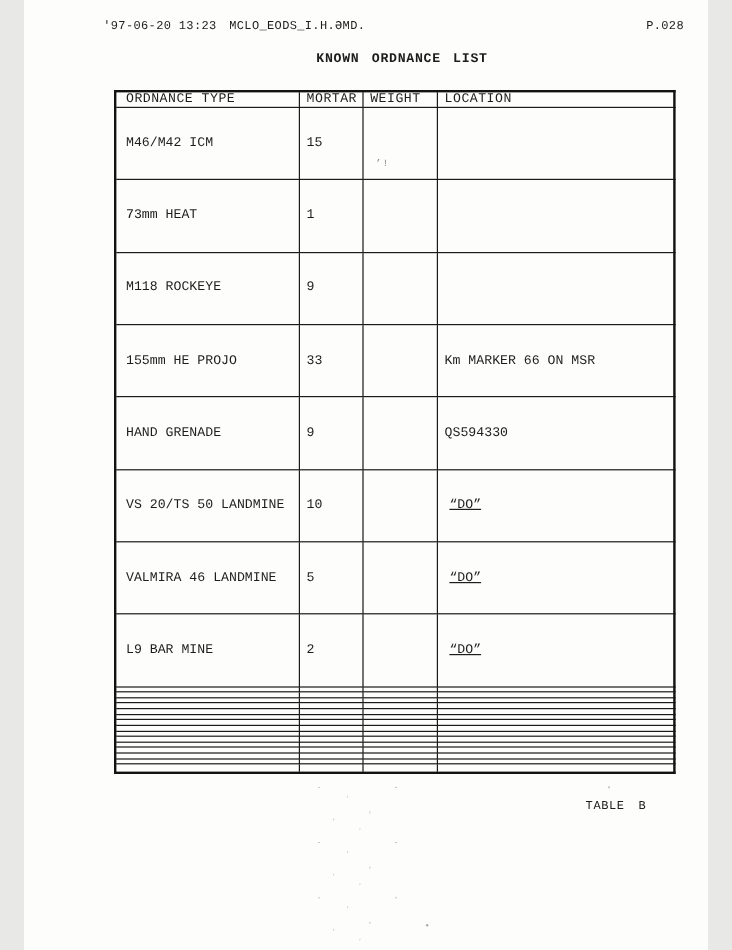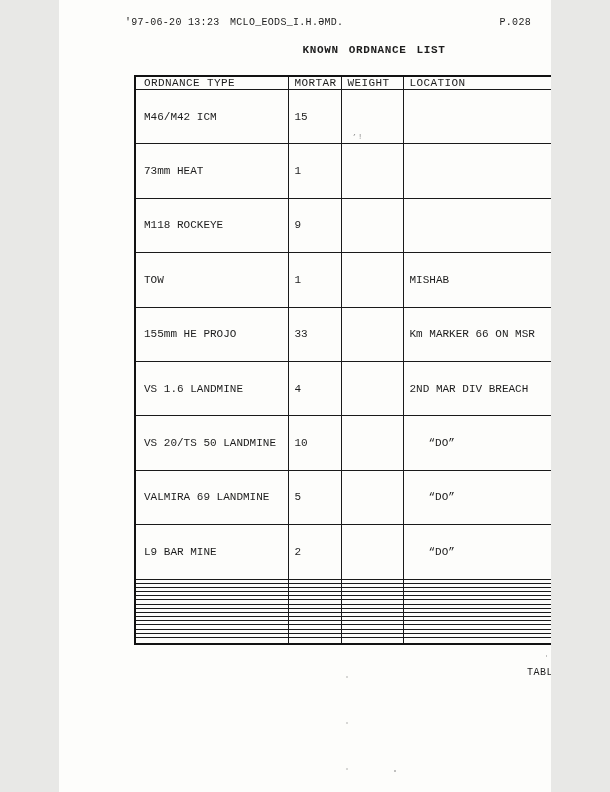--- a/index.html
+++ b/index.html
@@ -2,21 +2,21 @@
 <html><head>
 <meta charset="utf-8">
 <style>
   html, body {
     margin: 0;
     padding: 0;
     background: #e8e8e6;
   }
   .page {
     position: relative;
-    width: 492px;
+    width: 570px;
     height: 792px;
     margin: 0 auto;
     background: #fdfdfb;
     color: #1f1f1f;
     font-family: "Liberation Mono", "DejaVu Sans Mono", monospace;
     overflow: hidden;
   }
 
   
   .fax-header span {
@@ -65,21 +65,21 @@
     font-weight: normal;
     text-align: left;
     vertical-align: middle;
     white-space: nowrap;
     overflow: hidden;
     color: #1d1d1d;
   }
   .ordnance-table th { letter-spacing: 0.4px; }
   .ordnance-table td.col-type,
   .ordnance-table th.col-type { padding-left: 8px; }
-  .ordnance-table td.indent { padding-left: 25px; }
+  .ordnance-table td.indent { padding-left: 10px; text-decoration: underline; }
 
   
   .table-label {
     position: absolute;
     left: 468px;
     top: 667px;
     font-size: 10px;
     letter-spacing: 0.5px;
     word-spacing: 5px;
     white-space: pre;
@@ -164,45 +164,39 @@
           <td class="col-weight"></td>
           <td class="col-location"></td>
         </tr>
         <tr>
           <td class="col-type">M118 ROCKEYE</td>
           <td class="col-quality">9</td>
           <td class="col-weight"></td>
           <td class="col-location"></td>
         </tr>
         <tr>
-          <td class="col-type">TOW</td>
-          <td class="col-quality">1</td>
-          <td class="col-weight"></td>
-          <td class="col-location">MISHAB</td>
-        </tr>
-        <tr>
           <td class="col-type">155mm HE PROJO</td>
           <td class="col-quality">33</td>
           <td class="col-weight"></td>
           <td class="col-location">Km MARKER 66 ON MSR</td>
         </tr>
         <tr>
-          <td class="col-type">VS 1.6 LANDMINE</td>
-          <td class="col-quality">4</td>
-          <td class="col-weight"></td>
-          <td class="col-location">2ND MAR DIV BREACH</td>
+          <td class="col-type">HAND GRENADE</td>
+          <td class="col-quality">9</td>
+          <td class="col-weight"></td>
+          <td class="col-location">QS594330</td>
         </tr>
         <tr>
           <td class="col-type">VS 20/TS 50 LANDMINE</td>
           <td class="col-quality">10</td>
           <td class="col-weight"></td>
           <td class="col-location indent">“DO”</td>
         </tr>
         <tr>
-          <td class="col-type">VALMIRA 69 LANDMINE</td>
+          <td class="col-type">VALMIRA 46 LANDMINE</td>
           <td class="col-quality">5</td>
           <td class="col-weight"></td>
           <td class="col-location indent">“DO”</td>
         </tr>
         <tr>
           <td class="col-type">L9 BAR MINE</td>
           <td class="col-quality">2</td>
           <td class="col-weight"></td>
           <td class="col-location indent">“DO”</td>
         </tr>

